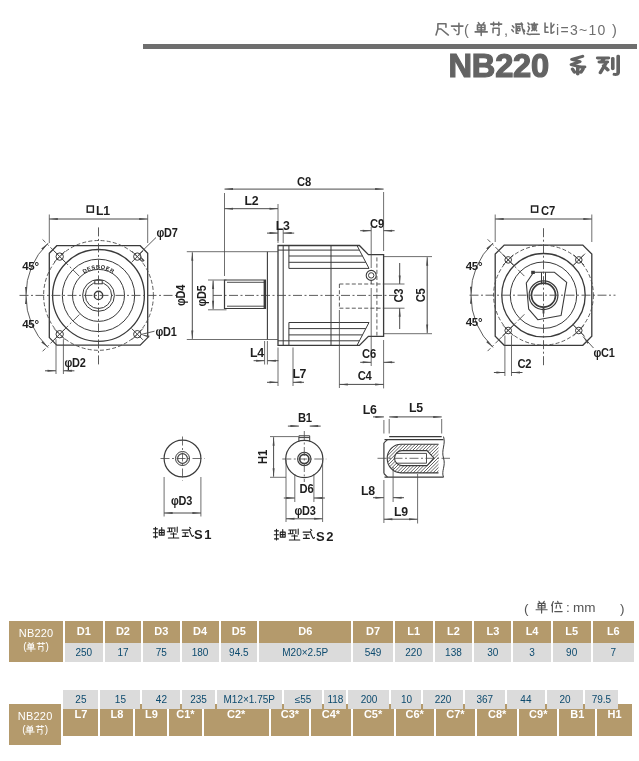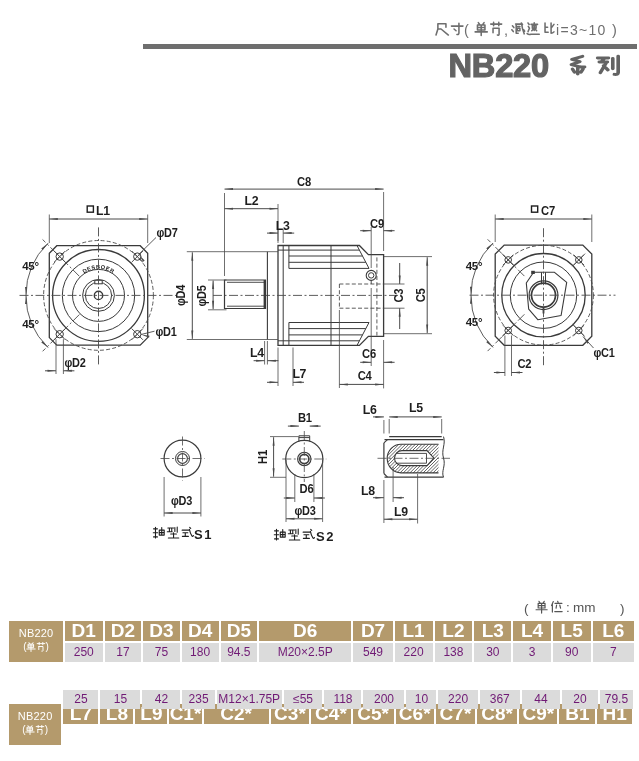--- a/index.html
+++ b/index.html
@@ -3,22 +3,22 @@
 * { margin:0; padding:0; box-sizing:border-box; }
 html,body { width:639px; height:761px; background:#fff; font-family:"Liberation Sans",sans-serif; position:relative; overflow:hidden; }
 .abs { position:absolute; }
 svg.cj { display:inline-block; vertical-align:-1px; }
 .hdrline { position:absolute; left:143px; top:44px; width:494px; height:5px; background:#6e6e6e; }
 .side { position:absolute; left:9.4px; height:41px; background:#b49a6c; color:#fff; text-align:center; }
 .side .s1 { font-size:11px; margin-top:6px; letter-spacing:0.2px;}
 .side .s2 { font-size:10px; margin-top:2px; }
 .side .pr { margin:0 -0.5px; position:relative; top:-1px;}
 .trow { position:absolute; display:flex; gap:2px; }
-.hrow .hc { height:20px; background:#b49a6c; color:#fff; font-weight:bold; font-size:19px; text-align:center; line-height:20px; }
-.vrow .vc { height:19px; background:#dbdbdb; color:#701a75; font-size:12px; text-align:center; line-height:19px; }
+.hrow .hc { height:32px; background:#b49a6c; color:#fff; font-weight:bold; font-size:11px; text-align:center; line-height:20px; }
+.vrow .vc { height:19px; background:#dbdbdb; color:#0c4a6e; font-size:10px; text-align:center; line-height:19px; }
 text { font-family:"Liberation Sans",sans-serif; }
 </style></head>
 <body>
 <svg width="0" height="0" style="position:absolute">
     <defs>
       <g id="gchi">
         <path d="M20,13 L76,13 L76,38 M20,13 L20,50 L7,92 M20,50 L40,50 M42,50 L93,92"></path>
       </g>
       <g id="gcun">
         <path d="M10,30 L90,30 M62,10 L62,78 Q62,90 48,88 M28,50 L42,62"></path>
@@ -495,21 +495,21 @@
     <div class="hc" style="width:36px">B1</div>
     <div class="hc" style="width:34.5px">H1</div>
   </div>
 <div class="trow vrow" style="top:690px;left:63.4px">
     <div class="vc" style="width:35px">25</div>
     <div class="vc" style="width:40px">15</div>
     <div class="vc" style="width:38px">42</div>
     <div class="vc" style="width:32.4px">235</div>
     <div class="vc" style="width:64.9px">M12×1.75P</div>
     <div class="vc" style="width:38.8px">≤55</div>
-    <div class="vc" style="width:37px">118</div>
+    <div class="vc" style="width:22px">118</div>
     <div class="vc" style="width:41px">200</div>
     <div class="vc" style="width:30px">10</div>
     <div class="vc" style="width:39.2px">220</div>
     <div class="vc" style="width:40.2px">367</div>
     <div class="vc" style="width:38.1px">44</div>
     <div class="vc" style="width:36px">20</div>
     <div class="vc" style="width:33px">79.5</div>
   </div>
 
 </body></html>

